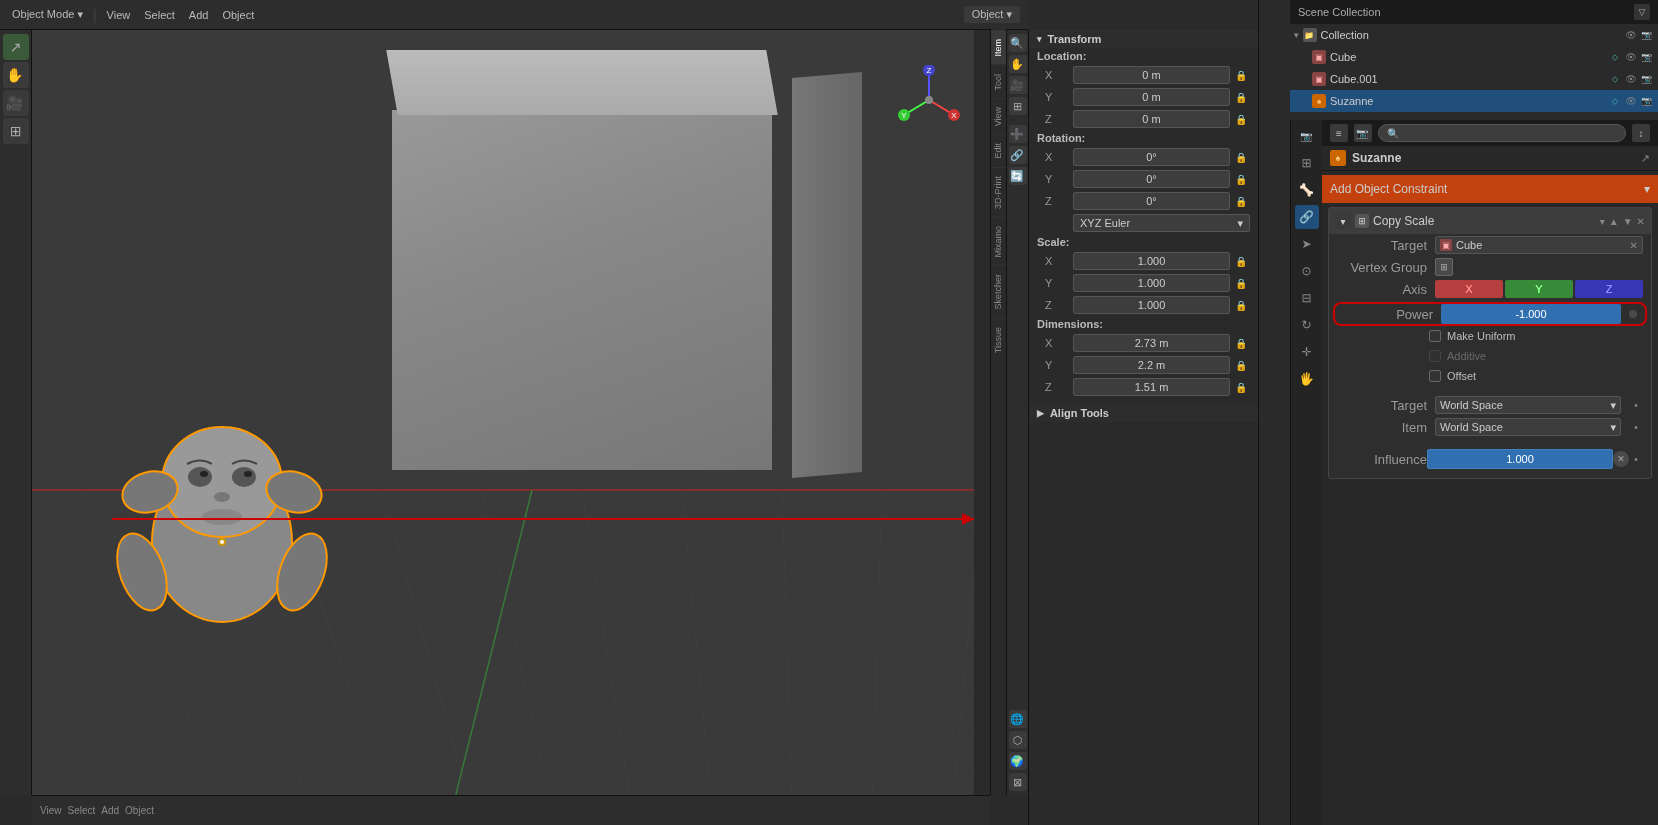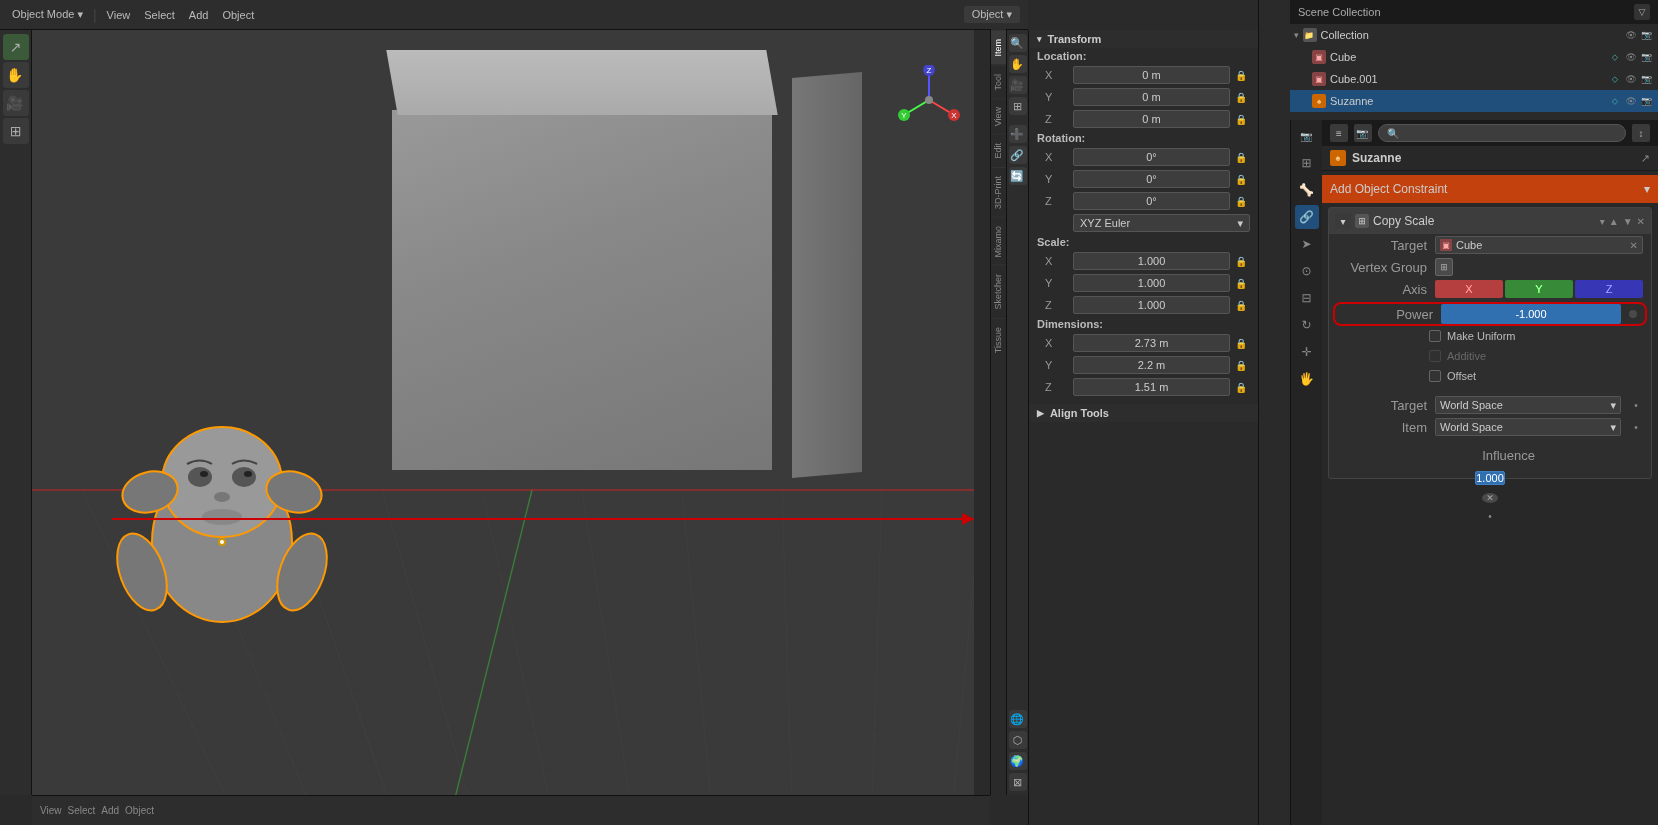--- a/index.html
+++ b/index.html
@@ -382,23 +382,22 @@
       color: #888;
       cursor: pointer;
     }
 
     
     .influence-row {
       display: flex;
       align-items: center;
       padding: 2px 8px;
       height: 26px;
-      gap: 8px;
+      gap: 0;
       margin-top: 4px;
-      flex-direction: column;
     }
 
     .influence-field {
       flex: 1;
       height: 20px;
       background: #3070b0;
       border: 1px solid #4080c0;
       border-radius: 2px;
       display: flex;
       align-items: center;

